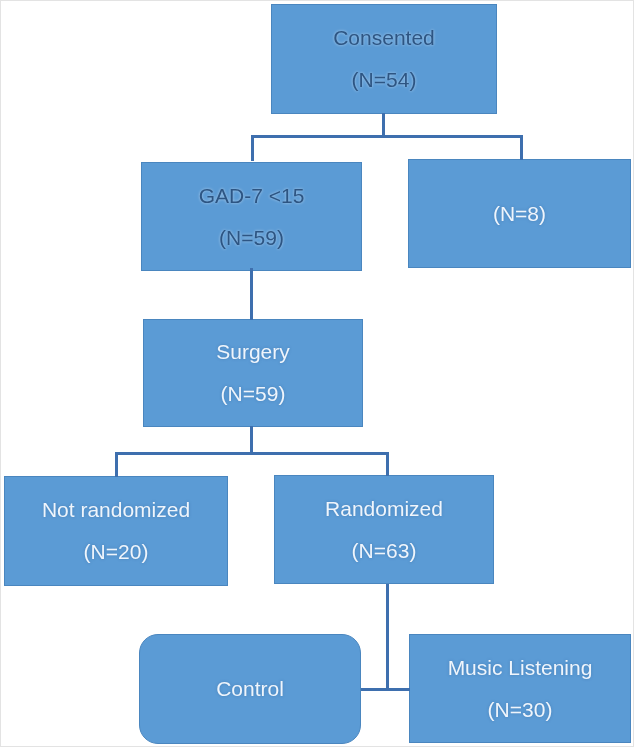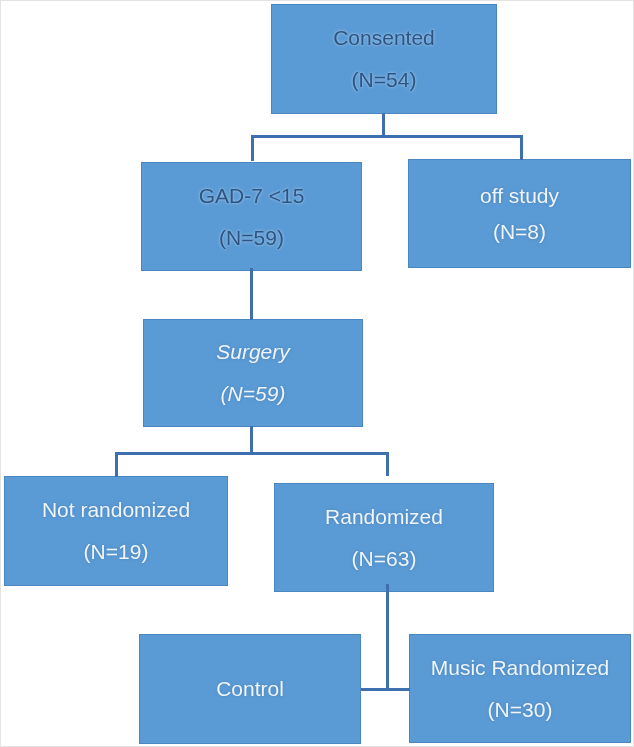--- a/index.html
+++ b/index.html
@@ -38,24 +38,24 @@
   .node.text-dark {
     color: var(--text-dark);
     text-shadow: 0 0 3px rgba(255, 255, 255, 0.55);
   }
   .node.lines-3 { line-height: 36px; }
   .line { white-space: nowrap; }
 
   .n-consented      { left: 270px; top:   3px; width: 226px; height: 110px; }
   .n-gad-low        { left: 140px; top: 161px; width: 221px; height: 109px; }
   .n-gad-high       { left: 407px; top: 158px; width: 223px; height: 109px; }
-  .n-surgery        { left: 142px; top: 318px; width: 220px; height: 108px; font-style: italic; }
+  .n-surgery        { left: 142px; top: 318px; width: 220px; height: 108px; }
   .n-not-randomized { left:   3px; top: 475px; width: 224px; height: 110px; }
-  .n-randomized     { left: 273px; top: 474px; width: 220px; height: 109px; margin-top: 8px; }
-  .n-control        { left: 138px; top: 633px; width: 222px; height: 110px; }
+  .n-randomized     { left: 273px; top: 474px; width: 220px; height: 109px; }
+  .n-control        { left: 138px; top: 633px; width: 222px; height: 110px; border-radius: 19px; }
   .n-music          { left: 408px; top: 633px; width: 222px; height: 109px; }
 
   .conn { position: absolute; background: var(--connector); }
   .c-a1 { left: 381px; top: 112px; width:   3px; height: 25px; }
   .c-a2 { left: 251px; top: 134px; width: 271px; height:  3px; }
   .c-a3 { left: 250px; top: 134px; width:   3px; height: 26px; }
   .c-a4 { left: 519px; top: 134px; width:   3px; height: 25px; }
   .c-b1 { left: 249px; top: 267px; width:   3px; height: 52px; }
   .c-c1 { left: 249px; top: 425px; width:   3px; height: 29px; }
   .c-c2 { left: 114px; top: 451px; width: 273px; height:  3px; }
@@ -73,45 +73,44 @@
     <div class="line">Consented</div>
     <div class="line">(N=54)</div>
   </div>
 
   <div class="node text-dark n-gad-low">
     <div class="line">GAD-7 &lt;15</div>
     <div class="line">(N=59)</div>
   </div>
 
   <div class="node lines-3 n-gad-high">
-    <div class="line">off study</div>
     <div class="line">(N=8)</div>
   </div>
 
   <div class="node n-surgery">
     <div class="line">Surgery</div>
     <div class="line">(N=59)</div>
   </div>
 
   <div class="node n-not-randomized">
     <div class="line">Not randomized</div>
-    <div class="line">(N=19)</div>
+    <div class="line">(N=20)</div>
   </div>
 
   <div class="node n-randomized">
     <div class="line">Randomized</div>
     <div class="line">(N=63)</div>
   </div>
 
   <div class="node n-control">
     <div class="line">Control</div>
   </div>
 
   <div class="node n-music">
-    <div class="line">Music Randomized</div>
+    <div class="line">Music Listening</div>
     <div class="line">(N=30)</div>
   </div>
 
   <div class="conn c-a1"></div>
   <div class="conn c-a2"></div>
   <div class="conn c-a3"></div>
   <div class="conn c-a4"></div>
   <div class="conn c-b1"></div>
   <div class="conn c-c1"></div>
   <div class="conn c-c2"></div>

